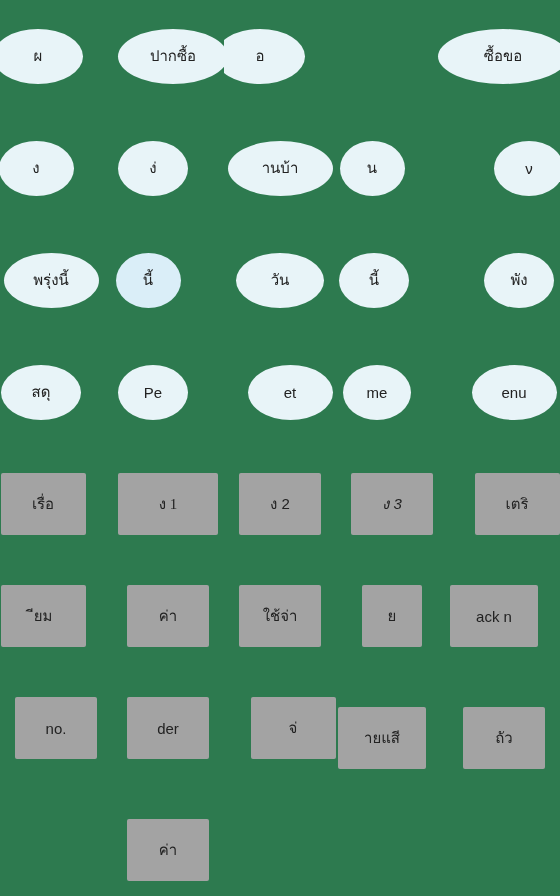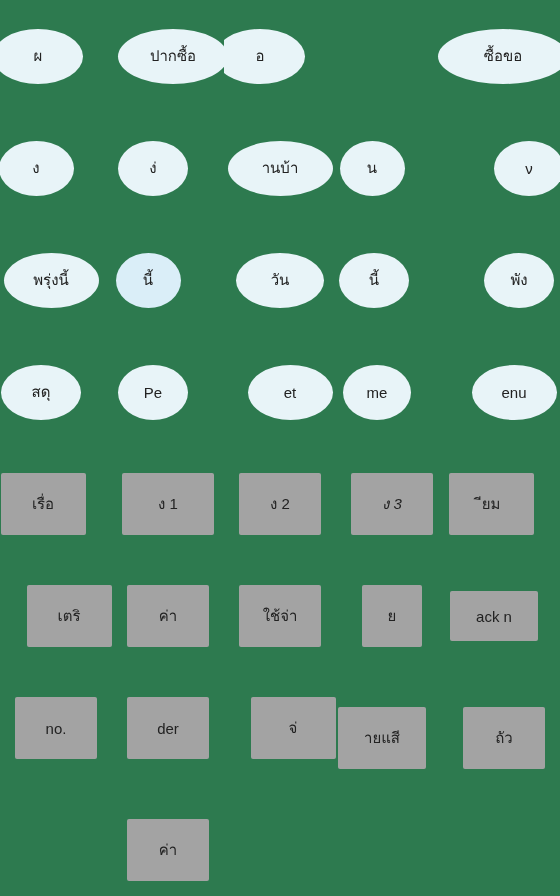--- a/index.html
+++ b/index.html
@@ -174,63 +174,63 @@
       <span class="cell-text">enu</span>
     </div>
   </div>
 
   <div class="cell row5">
     <div class="rect" style="width:85px;height:62px;transform:translateX(-13px);">
       <span class="cell-text">เรื่อ</span>
     </div>
   </div>
   <div class="cell row5">
-    <div class="rect" style="width:92px;height:62px;">
+    <div class="rect" style="width:100px;height:62px;font-family:Liberation Serif, serif;">
       <span class="cell-text">ง 1</span>
     </div>
   </div>
   <div class="cell row5">
     <div class="rect" style="width:82px;height:62px;">
       <span class="cell-text">ง 2</span>
     </div>
   </div>
   <div class="cell row5">
     <div class="rect" style="width:82px;height:62px;font-style:italic;">
       <span class="cell-text">ง 3</span>
     </div>
   </div>
+  <div class="cell row5">
+    <div class="rect" style="width:85px;height:62px;transform:translateX(13px);">
+      <span class="cell-text">เตริ</span>
+    </div>
+  </div>
+
   <div class="cell row6">
     <div class="rect" style="width:85px;height:62px;transform:translateX(-13px);">
       <span class="cell-text">ียม</span>
     </div>
   </div>
-
-  <div class="cell row5">
-    <div class="rect" style="width:85px;height:62px;transform:translateX(13px);">
-      <span class="cell-text">เตริ</span>
-    </div>
-  </div>
   <div class="cell row6">
     <div class="rect" style="width:82px;height:62px;">
       <span class="cell-text">ค่า</span>
     </div>
   </div>
   <div class="cell row6">
     <div class="rect" style="width:82px;height:62px;">
       <span class="cell-text">ใช้จ่า</span>
     </div>
   </div>
   <div class="cell row6">
     <div class="rect" style="width:60px;height:62px;">
       <span class="cell-text">ย</span>
     </div>
   </div>
 
   <div class="cell row7">
-    <div class="rect" style="width:88px;height:50px;transform:translateX(-10px);">
+    <div class="rect" style="width:88px;height:62px;transform:translateX(-10px);">
       <span class="cell-text">ack n</span>
     </div>
   </div>
   <div class="cell row7">
     <div class="rect" style="width:82px;height:62px;">
       <span class="cell-text">no.</span>
     </div>
   </div>
   <div class="cell row7">
     <div class="rect" style="width:82px;height:62px;">

